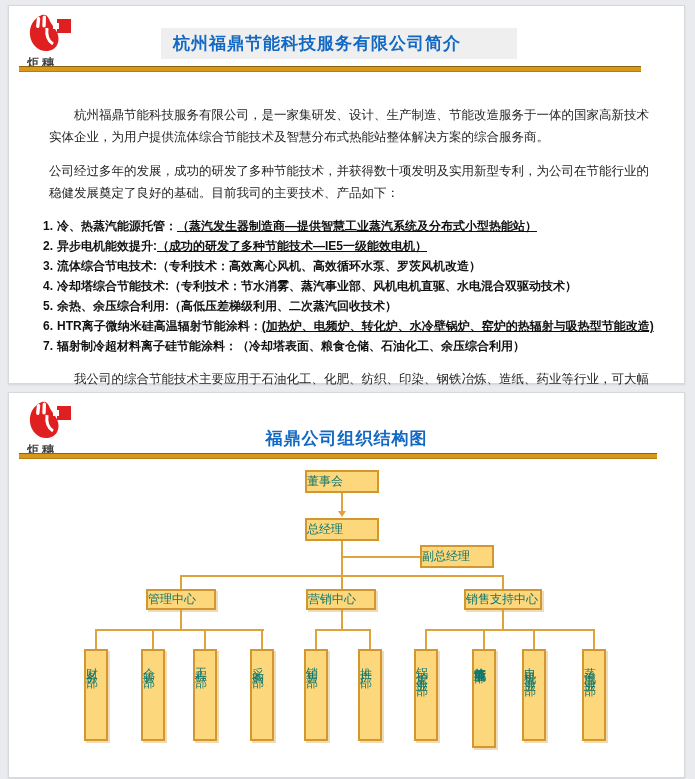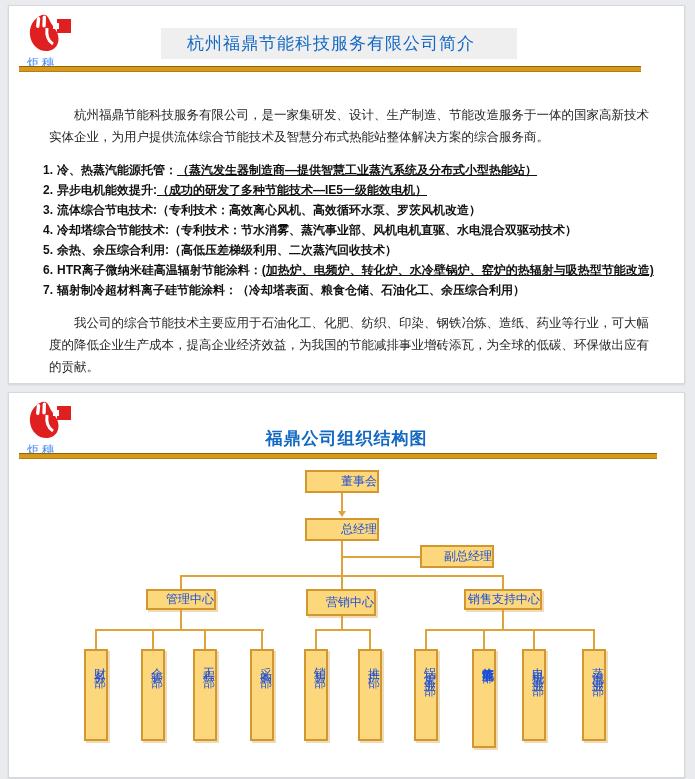--- a/index.html
+++ b/index.html
@@ -12,28 +12,28 @@
     position:absolute;left:8px;width:677px;background:#ffffff;
     border:1px solid #d6d8da;box-shadow:0 1px 2px rgba(0,0,0,.10);
     box-sizing:border-box;
   }
   .page1{top:5px;height:379px;}
   .page2{top:392px;height:386px;}
 
   
   .logo{position:absolute;left:18px;top:8px;width:60px;}
   .logo svg{display:block;}
-  .logo-text{font-size:12px;font-weight:normal;color:#3b82f6;letter-spacing:3px;margin-top:1px;}
+  .logo-text{font-size:12px;font-weight:bold;color:#404040;letter-spacing:3px;margin-top:1px;}
 
   
   .title-bar{
     position:absolute;left:152px;top:22px;width:356px;height:31px;
     background:#efefef;display:flex;align-items:center;
   }
-  .title-bar span{font-size:17px;font-weight:normal;color:#1268c3;padding-left:26px;letter-spacing:1px;}
+  .title-bar span{font-size:17px;font-weight:bold;color:#1268c3;padding-left:12px;letter-spacing:1px;}
   .title-center{
     position:absolute;left:0;top:34px;width:100%;text-align:center;
     font-size:17px;font-weight:bold;color:#1268c3;letter-spacing:1px;
   }
   .gold-rule{
     position:absolute;left:10px;top:60px;height:4px;
     background:#d7981c;border-top:1px solid #8a6408;border-bottom:1px solid #b57e10;
   }
   .rule1{width:622px;}
   .rule2{width:638px;}
@@ -49,22 +49,22 @@
   .tech-row{display:flex;font-weight:bold;color:#111;line-height:20px;font-size:12px;}
   .tech-row .num{width:14px;margin-left:6px;flex:none;}
   .tech-row .txt{flex:1;}
   .ul{text-decoration:underline;}
 
   
   .chart{position:absolute;left:0;top:0;width:677px;height:386px;}
   .node{
     position:absolute;box-sizing:border-box;
     background:#fcd77c;border:2px solid #d2972e;
-    display:flex;align-items:center;justify-content:flex-end;
-    font-size:12px;color:#1d4ed8;
+    display:flex;align-items:center;justify-content:flex-start;
+    font-size:12px;color:#0f766e;
   }
   .shadow{box-shadow:2px 2px 0 rgba(210,151,46,.35);font-family:Liberation Serif, serif;}
   .dept{
     width:24px;height:92px;align-items:flex-start;padding-top:7px;
   }
   .dept span{writing-mode:vertical-rl;text-orientation:upright;letter-spacing:4px;line-height:12px;}
   .dept.tight{height:99px;}
   .dept.tight span{letter-spacing:0.5px;}
   .hl,.vl{position:absolute;background:#e0a23a;}
   .hl{height:2px;}
@@ -93,20 +93,21 @@
   </div>
 
   <div class="title-bar">
     <span>杭州福鼎节能科技服务有限公司简介</span>
   </div>
 
   <div class="gold-rule rule1"></div>
 
   <div class="body">
     <p class="indent">杭州福鼎节能科技服务有限公司，是一家集研发、设计、生产制造、节能改造服务于一体的国家高新技术实体企业，为用户提供流体综合节能技术及智慧分布式热能站整体解决方案的综合服务商。</p>
+    <p>公司经过多年的发展，成功的研发了多种节能技术，并获得数十项发明及实用新型专利，为公司在节能行业的稳健发展奠定了良好的基础。目前我司的主要技术、产品如下：</p>
 
     <div class="tech-list">
       <div class="tech-row">
         <span class="num">1.</span>
         <span class="txt"><span>冷、热蒸汽能源托管：</span><span class="ul">（蒸汽发生器制造商—提供智慧工业蒸汽系统及分布式小型热能站）</span></span>
       </div>
       <div class="tech-row">
         <span class="num">2.</span>
         <span class="txt"><span>异步电机能效提升:</span><span class="ul">（成功的研发了多种节能技术—IE5一级能效电机）</span></span>
       </div>
@@ -189,21 +190,21 @@
     <div class="node" style="left:296px;top:125px;width:74px;height:23px">
         <span>总经理</span>
       </div>
     <div class="node" style="left:411px;top:152px;width:74px;height:23px">
         <span>副总经理</span>
       </div>
 
     <div class="node shadow" style="left:137px;top:196px;width:70px;height:21px">
         <span>管理中心</span>
       </div>
-    <div class="node shadow" style="left:297px;top:196px;width:70px;height:27px">
+    <div class="node shadow" style="left:297px;top:196px;width:70px;height:21px">
         <span>营销中心</span>
       </div>
     <div class="node shadow" style="left:455px;top:196px;width:78px;height:21px">
         <span>销售支持中心</span>
       </div>
 
     <div class="node shadow dept" style="left:75px;top:256px">
         <span>财务部</span>
       </div>
     <div class="node shadow dept" style="left:132px;top:256px">

